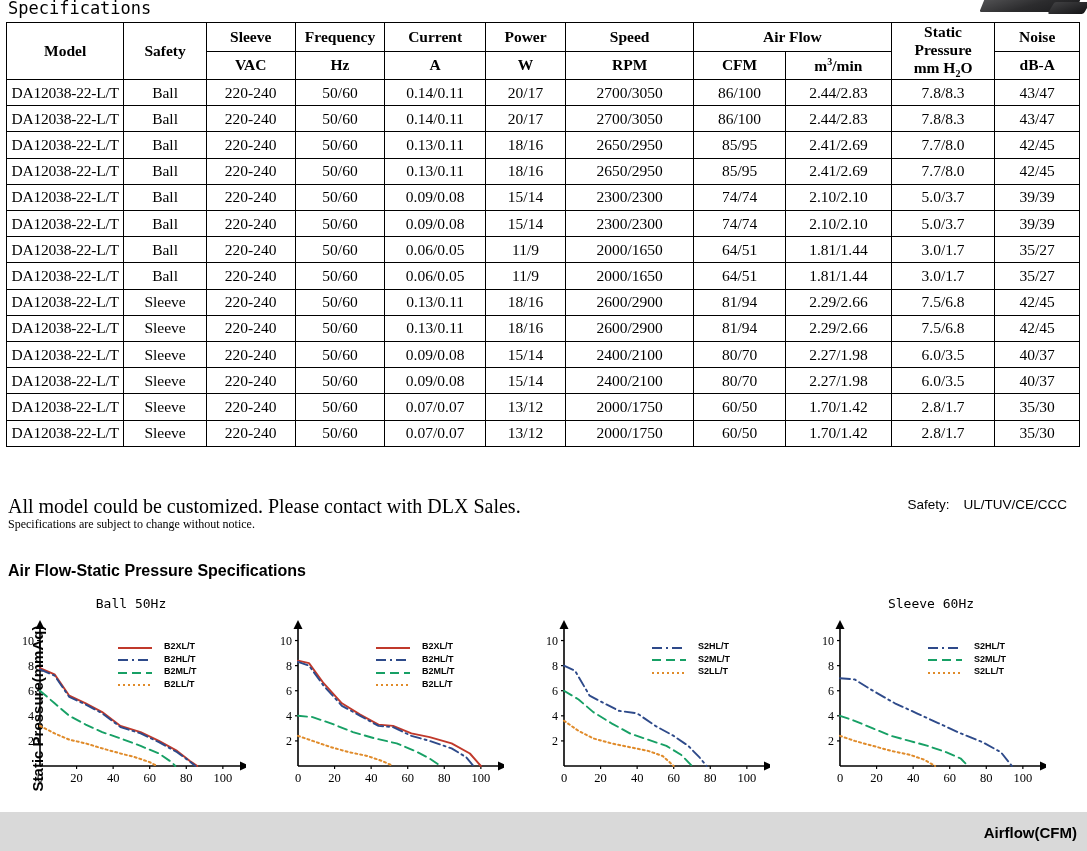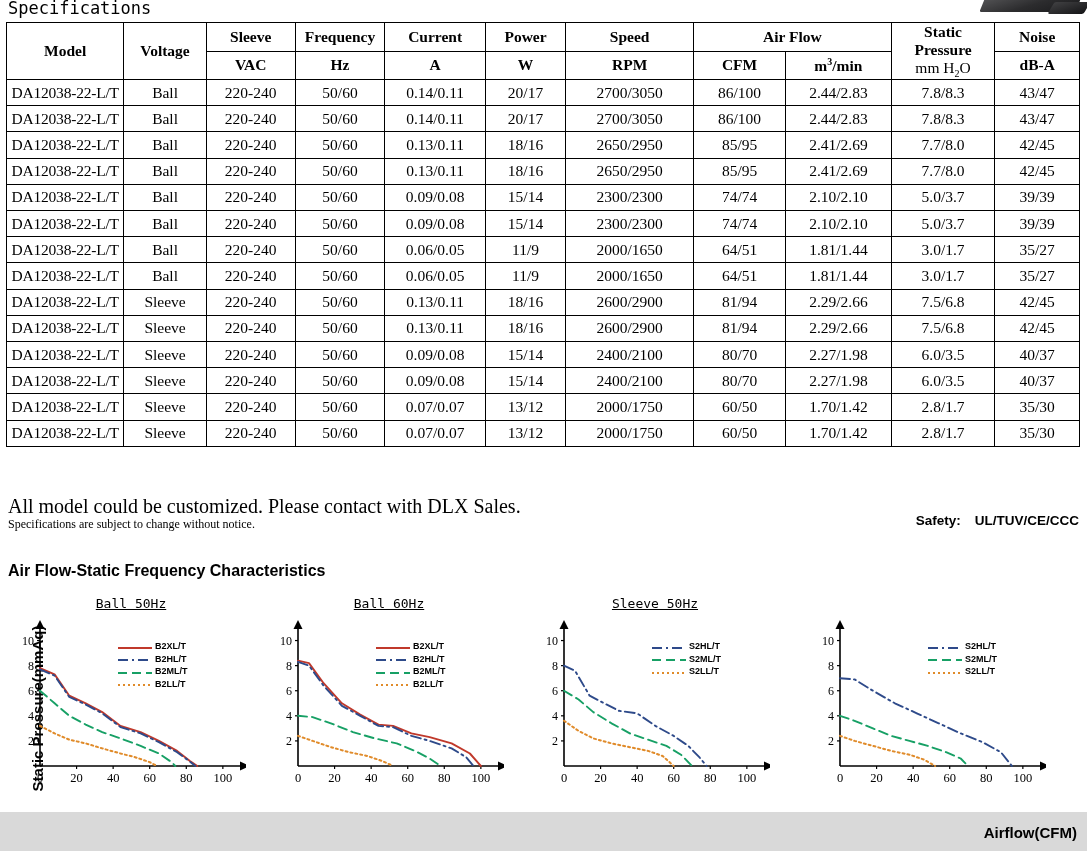--- a/index.html
+++ b/index.html
@@ -116,26 +116,25 @@
   }
   .note2 {
     position: absolute;
     left: 8px;
     top: 517px;
     font-size: 12px;
     font-family: "Liberation Serif", serif;
   }
   .safety {
     position: absolute;
-    right: 8px;
+    right: 20px;
     top: 497px;
     font-size: 13.5px;
-    font-weight: bold;
+    font-weight: normal;
     font-family: "Liberation Sans", sans-serif;
-    margin-top: 16px;
   }
   .safety .lbl { margin-right: 14px; }
 
   
   .charts-title {
     position: absolute;
     left: 8px;
     top: 562px;
     font-size: 16px;
     font-weight: bold;
@@ -180,21 +179,20 @@
     height: 218px;
   }
   .chart .ch-title {
     position: absolute;
     top: 0;
     left: 0;
     width: 262px;
     text-align: center;
     font-family: "DejaVu Sans Mono", monospace;
     font-size: 13px;
-    text-decoration: underline;
   }
   .plot {
     position: absolute;
     left: 22px;
     top: 24px;
     width: 224px;
     height: 168px;
   }
   .plot svg { display: block; }
 
@@ -207,21 +205,21 @@
   }
   .legend .row { white-space: nowrap; height: 12.5px; }
   .legend .swatch {
     display: inline-block;
     width: 34px;
     height: 8px;
     vertical-align: middle;
     margin-right: 3px;
     position: relative;
   }
-  .legend .lbl { vertical-align: middle; }
+  .legend .lbl { vertical-align: middle; margin-left: 9px; }
 </style>
 </head>
 <body>
 
 <div class="corner-img">
   <div class="blade"></div>
   <div class="blade2"></div>
 </div>
 
 <div class="spec-title">Specifications</div>
@@ -237,28 +235,28 @@
         <col class="c-power">
         <col class="c-speed">
         <col class="c-cfm">
       <col class="c-m3">
         <col class="c-sp">
         <col class="c-noise">
     </colgroup>
     <thead>
       <tr>
         <th rowspan="2">Model</th>
-        <th rowspan="2">Voltage</th>
+        <th rowspan="2">Safety</th>
         <th>Sleeve</th>
         <th>Frequency</th>
         <th>Current</th>
         <th>Power</th>
         <th>Speed</th>
         <th colspan="2">Air Flow</th>
-        <th rowspan="2">Static<br>Pressure<br><span style="font-weight:normal;">mm H<span class="sup-sub">2</span>O</span></th>
+        <th rowspan="2">Static<br>Pressure<br><span style="font-weight:bold;">mm H<span class="sup-sub">2</span>O</span></th>
         <th>Noise</th>
       </tr>
       <tr>
         <th>VAC</th>
         <th>Hz</th>
         <th>A</th>
         <th>W</th>
         <th>RPM</th>
         <th>CFM</th>
         <th>m<span class="sup-up">3</span>/min</th>
@@ -451,21 +449,21 @@
       </tbody>
   </table>
 </div>
 
 <div class="note1">All model could be customized. Please contact with DLX Sales.</div>
 <div class="note2">Specifications are subject to change without notice.</div>
 <div class="safety">
   <span class="lbl">Safety:</span><span>UL/TUV/CE/CCC</span>
 </div>
 
-<div class="charts-title">Air Flow-Static Frequency Characteristics</div>
+<div class="charts-title">Air Flow-Static Pressure Specifications</div>
 
 <div class="ylabel">Static Pressure(mmAq)</div>
 
 <div class="bottom-band"></div>
 <div class="xlabel">Airflow(CFM)</div>
 
 <div id="charts-root">
     <div class="chart" style="left: 0px;">
       <div class="ch-title">Ball 50Hz</div>
       <div class="plot">
@@ -510,21 +508,20 @@
             </svg></span><span class="lbl">B2HL/T</span></div>
         <div class="row"><span class="swatch"><svg width="34" height="8">
               <line x1="0" y1="4" x2="34" y2="4" stroke="#17a065" stroke-width="2" stroke-dasharray="9,5"></line>
             </svg></span><span class="lbl">B2ML/T</span></div>
         <div class="row"><span class="swatch"><svg width="34" height="8">
               <line x1="0" y1="4" x2="34" y2="4" stroke="#e08b2a" stroke-width="2" stroke-dasharray="2,3"></line>
             </svg></span><span class="lbl">B2LL/T</span></div>
       </div>
     </div>
     <div class="chart" style="left: 258px;">
-      <div class="ch-title">Ball 60Hz</div>
       <div class="plot">
         <svg width="224" height="168" viewBox="0 0 224 168">
           <line x1="18" y1="146" x2="220" y2="146" stroke="#000" stroke-width="1.6"></line>
           <polygon points="228,146 218,141.5 218,150.5" fill="#000"></polygon>
           <line x1="18" y1="146" x2="18" y2="6" stroke="#000" stroke-width="1.6"></line>
           <polygon points="18,0 13.5,9 22.5,9" fill="#000"></polygon>
           <line x1="15" y1="120.9090909090909" x2="18" y2="120.9090909090909" stroke="#000" stroke-width="1.2"></line>
           <text x="12" y="125.4090909090909" font-family="Liberation Serif, serif" font-size="12" text-anchor="end">2</text>
           <line x1="15" y1="95.81818181818181" x2="18" y2="95.81818181818181" stroke="#000" stroke-width="1.2"></line>
           <text x="12" y="100.31818181818181" font-family="Liberation Serif, serif" font-size="12" text-anchor="end">4</text>
@@ -560,21 +557,20 @@
             </svg></span><span class="lbl">B2HL/T</span></div>
         <div class="row"><span class="swatch"><svg width="34" height="8">
               <line x1="0" y1="4" x2="34" y2="4" stroke="#17a065" stroke-width="2" stroke-dasharray="9,5"></line>
             </svg></span><span class="lbl">B2ML/T</span></div>
         <div class="row"><span class="swatch"><svg width="34" height="8">
               <line x1="0" y1="4" x2="34" y2="4" stroke="#e08b2a" stroke-width="2" stroke-dasharray="2,3"></line>
             </svg></span><span class="lbl">B2LL/T</span></div>
       </div>
     </div>
     <div class="chart" style="left: 524px;">
-      <div class="ch-title">Sleeve 50Hz</div>
       <div class="plot">
         <svg width="224" height="168" viewBox="0 0 224 168">
           <line x1="18" y1="146" x2="220" y2="146" stroke="#000" stroke-width="1.6"></line>
           <polygon points="228,146 218,141.5 218,150.5" fill="#000"></polygon>
           <line x1="18" y1="146" x2="18" y2="6" stroke="#000" stroke-width="1.6"></line>
           <polygon points="18,0 13.5,9 22.5,9" fill="#000"></polygon>
           <line x1="15" y1="120.9090909090909" x2="18" y2="120.9090909090909" stroke="#000" stroke-width="1.2"></line>
           <text x="12" y="125.4090909090909" font-family="Liberation Serif, serif" font-size="12" text-anchor="end">2</text>
           <line x1="15" y1="95.81818181818181" x2="18" y2="95.81818181818181" stroke="#000" stroke-width="1.2"></line>
           <text x="12" y="100.31818181818181" font-family="Liberation Serif, serif" font-size="12" text-anchor="end">4</text>
@@ -606,20 +602,21 @@
             </svg></span><span class="lbl">S2HL/T</span></div>
         <div class="row"><span class="swatch"><svg width="34" height="8">
               <line x1="0" y1="4" x2="34" y2="4" stroke="#17a065" stroke-width="2" stroke-dasharray="9,5"></line>
             </svg></span><span class="lbl">S2ML/T</span></div>
         <div class="row"><span class="swatch"><svg width="34" height="8">
               <line x1="0" y1="4" x2="34" y2="4" stroke="#e08b2a" stroke-width="2" stroke-dasharray="2,3"></line>
             </svg></span><span class="lbl">S2LL/T</span></div>
       </div>
     </div>
     <div class="chart" style="left: 800px;">
+      <div class="ch-title">Sleeve 60Hz</div>
       <div class="plot">
         <svg width="224" height="168" viewBox="0 0 224 168">
           <line x1="18" y1="146" x2="220" y2="146" stroke="#000" stroke-width="1.6"></line>
           <polygon points="228,146 218,141.5 218,150.5" fill="#000"></polygon>
           <line x1="18" y1="146" x2="18" y2="6" stroke="#000" stroke-width="1.6"></line>
           <polygon points="18,0 13.5,9 22.5,9" fill="#000"></polygon>
           <line x1="15" y1="120.9090909090909" x2="18" y2="120.9090909090909" stroke="#000" stroke-width="1.2"></line>
           <text x="12" y="125.4090909090909" font-family="Liberation Serif, serif" font-size="12" text-anchor="end">2</text>
           <line x1="15" y1="95.81818181818181" x2="18" y2="95.81818181818181" stroke="#000" stroke-width="1.2"></line>
           <text x="12" y="100.31818181818181" font-family="Liberation Serif, serif" font-size="12" text-anchor="end">4</text>

